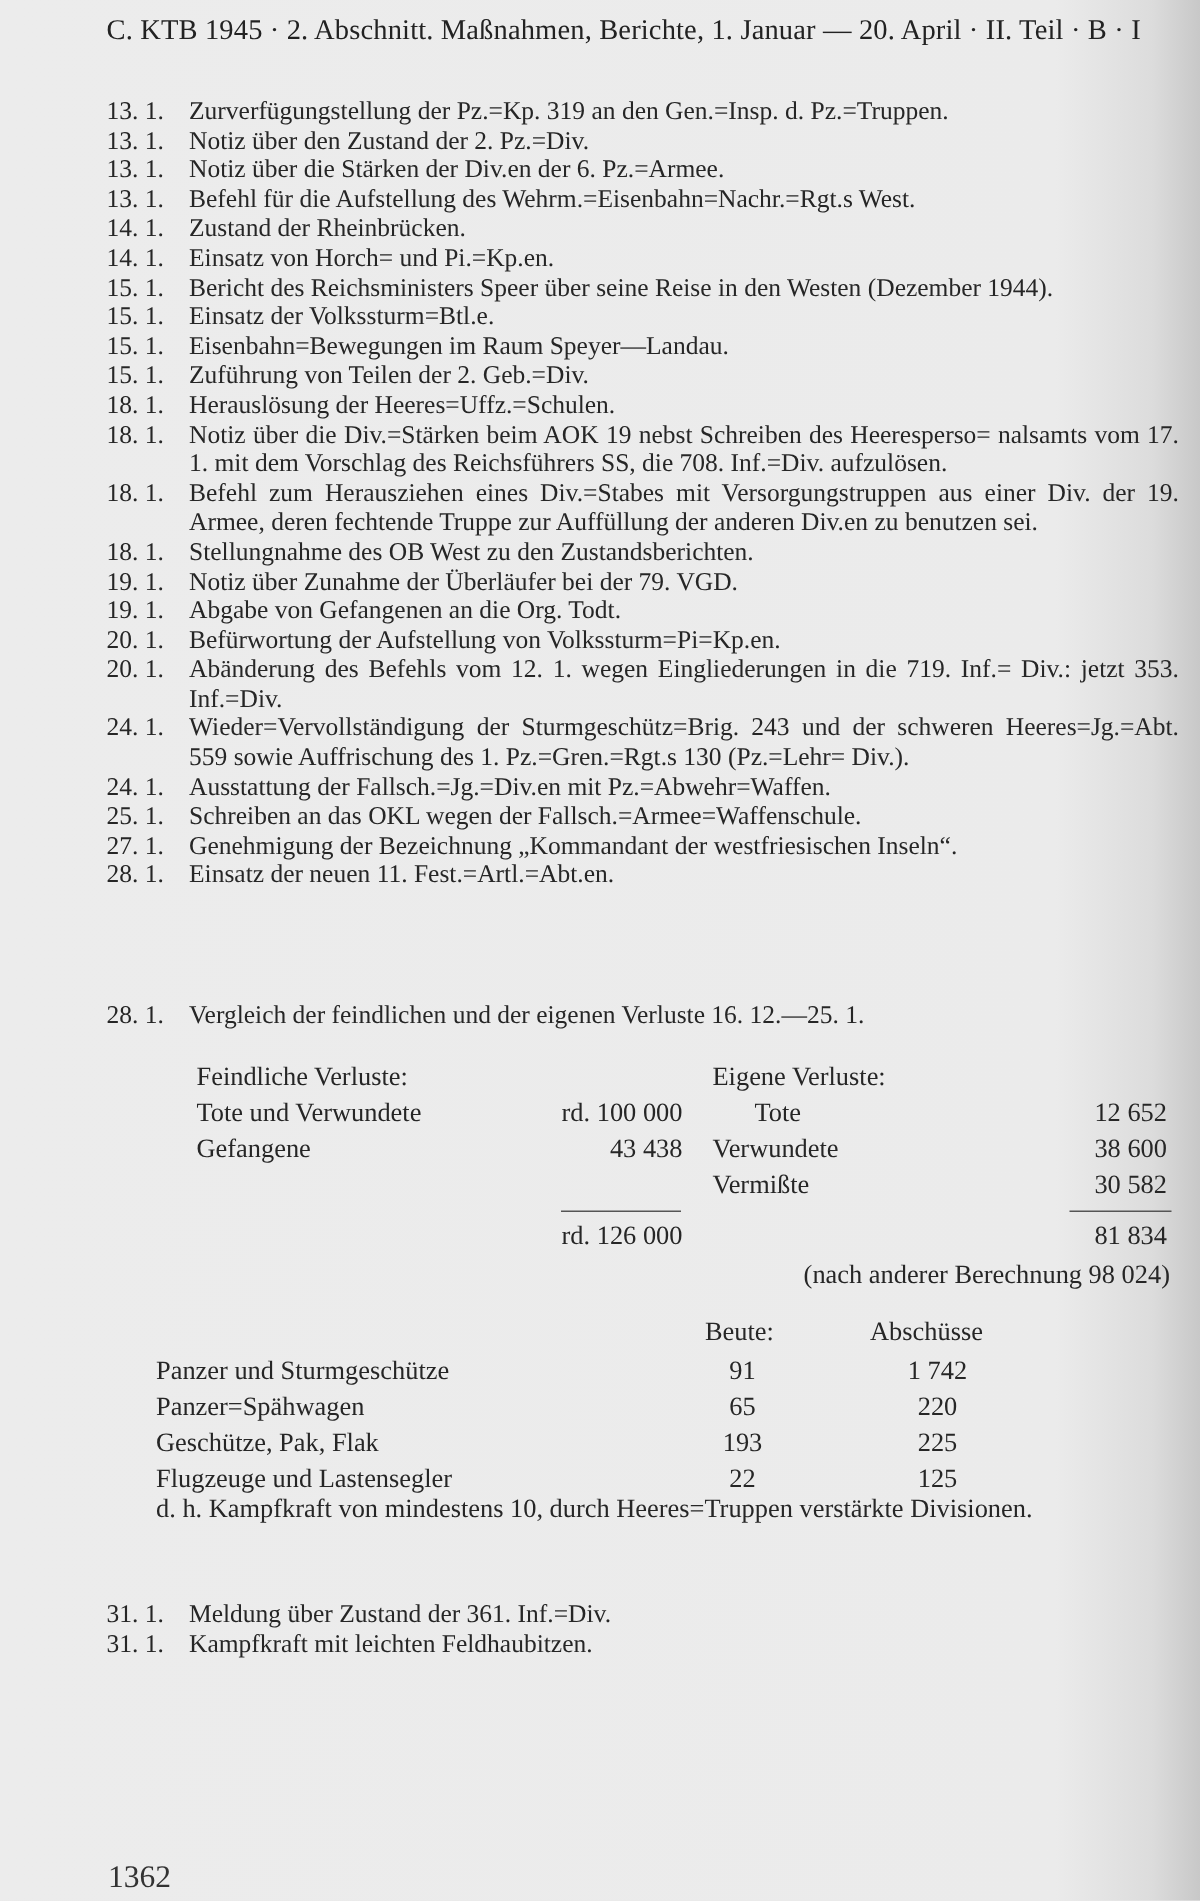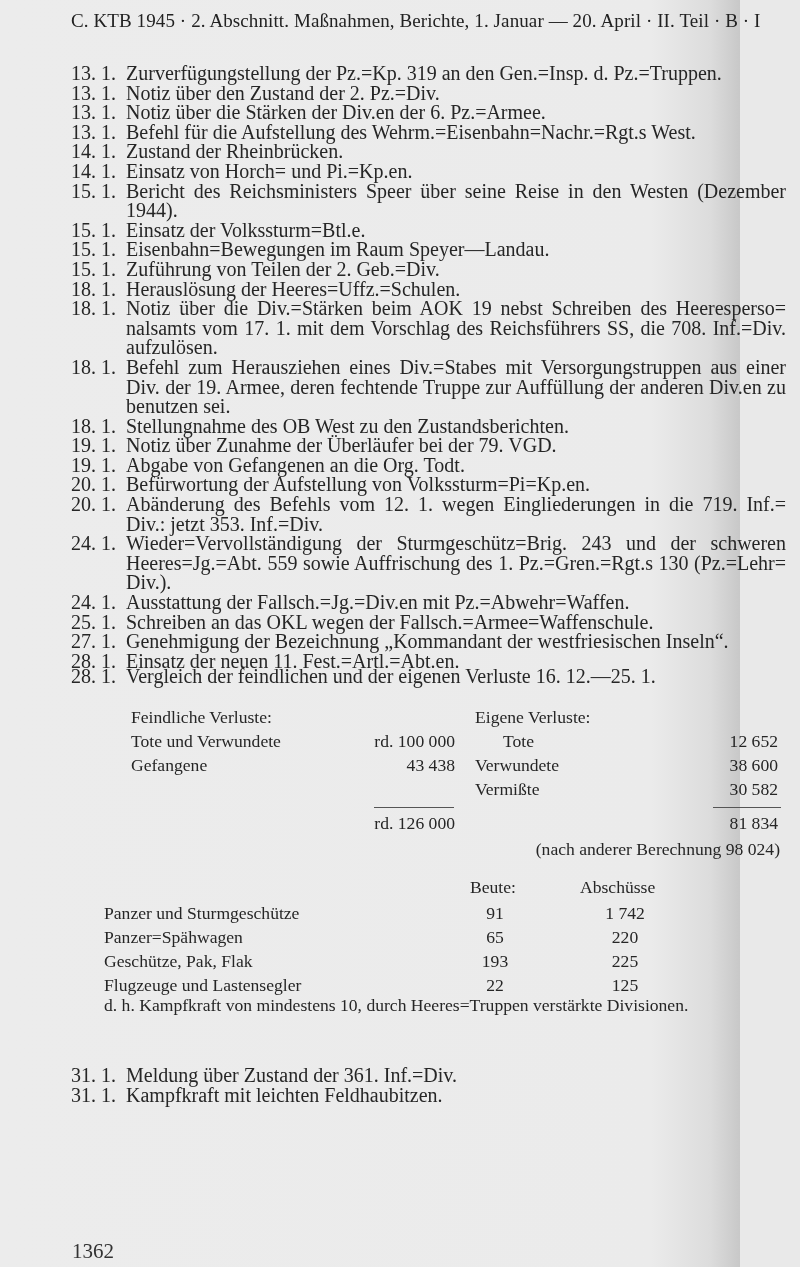--- a/index.html
+++ b/index.html
@@ -2,26 +2,26 @@
 <html><head>
 <meta charset="utf-8">
 <style>
   html, body { margin:0; padding:0; }
   body {
     width:800px; height:1267px; overflow:hidden; position:relative;
     background:#e9e9e9;
     font-family:"DejaVu Serif", "Liberation Serif", serif;
     color:#262626;
   }
-  .page { position:absolute; left:0; top:0; width:740px; height:1267px;
+  .page { position:absolute; left:0; top:0; width:800px; height:1267px;
     background: linear-gradient(to right, #ececec 0%, #ebebeb 88%, #dcdcdc 96%, #c8c8c8 100%); }
   .header { position:absolute; left:71px; top:10px; font-family:"Liberation Serif", serif;
     font-size:19px; letter-spacing:0.1px; color:#222; white-space:nowrap; }
   .entries { position:absolute; left:71px; top:64px; width:715px; font-family:"Liberation Serif", serif;
-    font-size:20px; line-height:19.6px; }
+    font-size:17px; line-height:19.6px; }
   .entry { display:flex; }
   .entry .date { width:55px; flex:none; white-space:nowrap; }
   .entry .text { flex:1; text-align:justify; }
   .table { position:absolute; font-family:"Liberation Serif", serif; font-size:17.6px; line-height:22.5px; }
   .cell { position:absolute; white-space:nowrap; }
   .r { text-align:right; }
   .rule { position:absolute; height:1px; background:#555; }
   .footnum { position:absolute; left:72px; top:1227px; font-family:"Liberation Serif", serif; font-size:21px; color:#333;margin-top:12px; }
 </style>
 </head>

